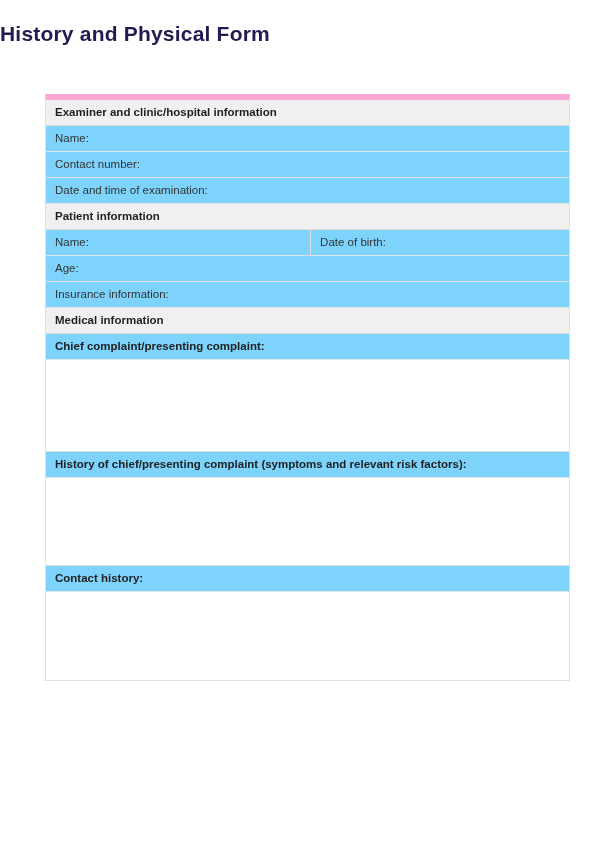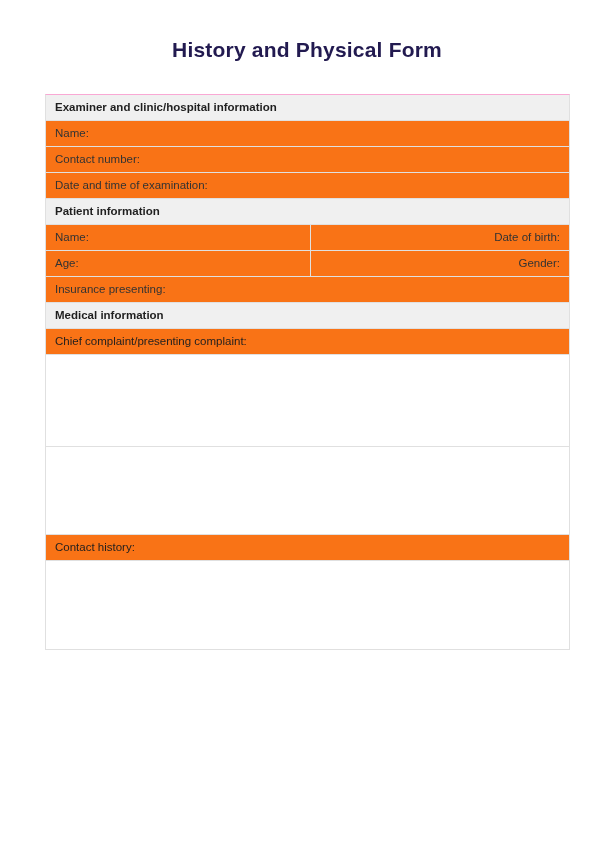--- a/index.html
+++ b/index.html
@@ -10,75 +10,73 @@
   .page {
     position: relative;
     width: 614px;
     height: 861px;
     background: #ffffff;
     font-family: "Liberation Sans", sans-serif;
     overflow: hidden;
   }
   .page-title {
     margin: 0;
-    padding-top: 38px;
-    text-align: center;
+    padding-top: 22px;
     font-size: 21px;
     font-weight: 700;
     color: #221a50;
     letter-spacing: 0.2px;
   }
   .form-table {
     position: absolute;
     left: 45px;
     top: 94px;
     width: 525px;
-    border-top: 1px solid #f9a8d4;
+    border-top: 6px solid #f9a8d4;
     border-left: 1px solid #e0e0e0;
     border-right: 1px solid #e0e0e0;
     box-sizing: border-box;
   }
   .row {
     box-sizing: border-box;
     height: 26px;
     line-height: 25px;
     border-bottom: 1px solid #e0e0e0;
-    background: #f97316;
+    background: #7dd3fc;
     font-size: 11.5px;
     color: #333333;
     padding: 0 9px;
     white-space: nowrap;
     overflow: hidden;
   }
   .row.section-header {
     background: #f0f0f0;
     font-weight: 700;
     color: #1f1f1f;
   }
   .row.bold-label {
-    font-weight: 400;
+    font-weight: 700;
     color: #1f1f1f;
   }
   .row.two-col {
     display: flex;
     padding: 0;
   }
   .row.two-col .cell {
     box-sizing: border-box;
     padding: 0 9px;
     overflow: hidden;
     white-space: nowrap;
   }
   .row.two-col .cell.left {
     width: 50.5%;
   }
   .row.two-col .cell.right {
     flex: 1;
     border-left: 1px solid #e0e0e0;
-    text-align: right;
   }
   .write-box {
     box-sizing: border-box;
     border-bottom: 1px solid #e0e0e0;
     background: #ffffff;
   }
   .write-box.h1 { height: 92px; }
   .write-box.h2 { height: 88px; }
   .write-box.h3 { height: 89px; }
 </style>
@@ -110,35 +108,35 @@
         <span>Name:</span>
       </div>
       <div class="cell right">
         <span>Date of birth:</span>
       </div>
     </div>
     <div class="row two-col">
       <div class="cell left">
         <span>Age:</span>
       </div>
-      <div class="cell right">
-        <span>Gender:</span>
-      </div>
     </div>
     <div class="row">
-      <span>Insurance presenting:</span>
+      <span>Insurance information:</span>
     </div>
 
     <div class="row section-header">Medical information</div>
 
     <div class="row bold-label">
       <span>Chief complaint/presenting complaint:</span>
     </div>
     <div class="write-box h1"></div>
 
+    <div class="row bold-label">
+      <span>History of chief/presenting complaint (symptoms and relevant risk factors):</span>
+    </div>
     <div class="write-box h2"></div>
 
     <div class="row bold-label">
       <span>Contact history:</span>
     </div>
     <div class="write-box h3"></div>
 
   </div>
 </div>
 

